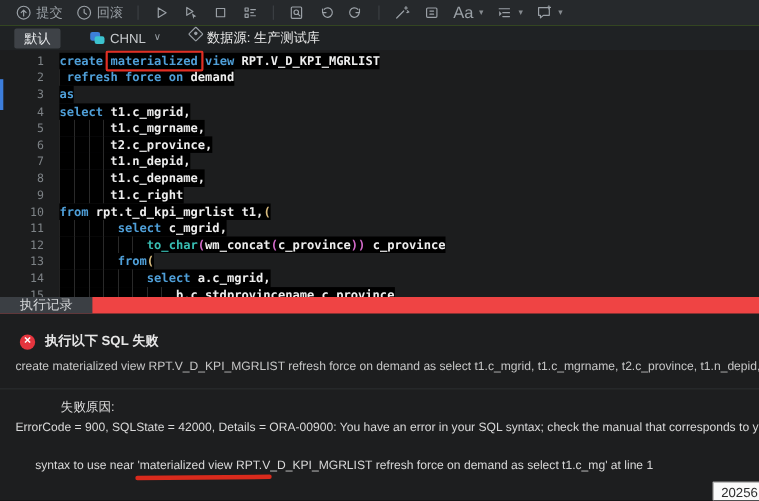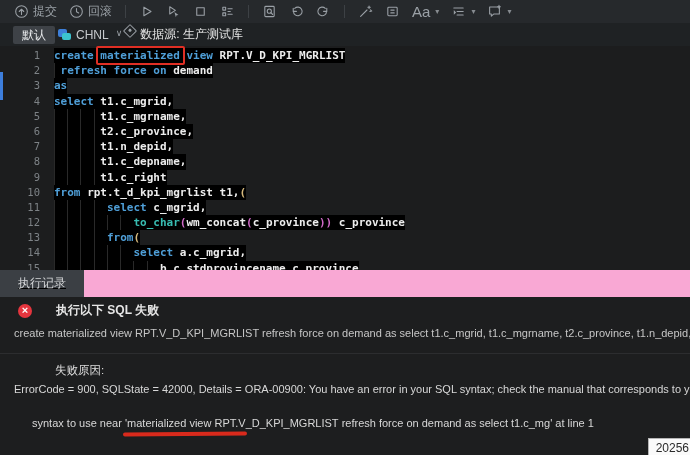--- a/index.html
+++ b/index.html
@@ -12,21 +12,21 @@
   .tbtn{display:flex;align-items:center;gap:4px;background:none;border:none;color:#9aa0a6;
     font-size:12px;padding:2px 6px;cursor:pointer;font-family:inherit;}
   .tbtn svg{width:15px;height:15px;fill:none;stroke:#9aa0a6;stroke-width:1.15;
     stroke-linecap:round;stroke-linejoin:round;display:block;}
   .tbtn .glyph{font-size:14px;line-height:1;}
   .caret{font-size:8px;color:#868b90;margin-left:1px;}
   .sep{width:1px;height:13px;background:#3d4145;margin:0 7px;}
 
   
   .ctxbar{position:absolute;top:23px;left:0;right:0;height:23px;background:#1f2224;
-    display:flex;align-items:center;padding-left:13px;gap:3px;}
+    display:flex;align-items:center;padding-left:13px;gap:27px;}
   .console-tab{background:#3e4247;color:#e9ebed;font-size:12px;padding:2px 9px;border-radius:2px;line-height:14px;}
   .conn{display:flex;gap:5px;color:#c7cacd;font-size:12px;cursor:pointer;}
   .chnl-icon{width:13px;height:13px;position:relative;}
   .chnl-icon::before{content:"";position:absolute;left:0;top:1px;width:9px;height:8px;background:#3d7fd9;border-radius:2px;}
   .chnl-icon::after{content:"";position:absolute;left:4px;top:5px;width:9px;height:7px;background:#3cc3cf;border-radius:2px;}
   .vee{font-size:9px;color:#9aa0a6;margin-left:2px;}
   .target-icon{width:8px;height:8px;border:1px solid #9aa0a6;transform:rotate(45deg);border-radius:1px;position:relative;}
   .target-icon::after{content:"";position:absolute;left:2px;top:2px;width:2.5px;height:2.5px;background:#9aa0a6;border-radius:50%;}
   .ds-text{color:#e5e5e5;font-size:12px;}
 
@@ -40,27 +40,27 @@
   .ind{display:inline-block;height:15.2px;vertical-align:top;
     background:repeating-linear-gradient(to right,rgba(255,255,255,.16) 0 1px,transparent 1px 13.24px);}
   .c-kw{color:#4f9fd8;} .c-tx{color:#ededed;} .c-fn{color:#38bdb2;} .c-p1{color:#d7ba7d;} .c-p2{color:#d169c8;}
   .boxed{position:relative;}
   .boxed::after{content:"";position:absolute;left:-4px;right:-5px;top:-3px;bottom:-3px;
     border:2.5px solid #e12f24;border-radius:2px;}
   .lmark{position:absolute;left:0;top:26px;width:3px;height:28px;background:#3d7edc;}
 
   
   .panel{position:absolute;top:270px;left:0;right:0;bottom:0;background:#1d1e1f;}
-  .tabbar{height:27px;background:#f9a8d4;display:flex;text-decoration:underline;}
+  .tabbar{height:15px;background:#ef4444;display:flex;}
   .ptab{display:flex;align-items:center;gap:6px;padding:0 18px;font-size:12px;color:#d4d6d8;
     background:#3b3f44;cursor:pointer;}
   .ptab.active{background:#222527;}
   .dot{width:6px;height:6px;border-radius:50%;background:#e5484d;}
   .log{position:absolute;top:23px;left:0;right:0;bottom:0;}
-  .err-row{position:absolute;top:9px;left:18px;display:flex;align-items:center;gap:24px;}
+  .err-row{position:absolute;top:9px;left:18px;display:flex;align-items:center;gap:9px;}
   .err-icon{width:14px;height:14px;border-radius:50%;background:#e5353e;color:#fff;
     display:flex;align-items:center;justify-content:center;}
   .err-icon::before{content:"×";font-size:11px;font-weight:bold;line-height:1;}
   .err-title{font-size:12px;color:#e6e6e6;font-weight:bold;}
   .sql-line{position:absolute;top:34px;left:14px;right:0;white-space:nowrap;overflow:hidden;
     font-size:11px;color:#c6c6c6;}
   .divider{position:absolute;top:60px;left:0;right:0;border-top:1px solid #2c2d2f;}
   .reason{position:absolute;top:70px;left:14px;font-size:11.5px;color:#dcdcdc;margin-left:41px;}
   .d1{position:absolute;top:90px;left:14px;right:0;white-space:nowrap;overflow:hidden;font-size:11px;color:#d8d8d8;}
   .d2{position:absolute;top:108px;left:32px;white-space:nowrap;font-size:11px;color:#d8d8d8;margin-top:16px;}

